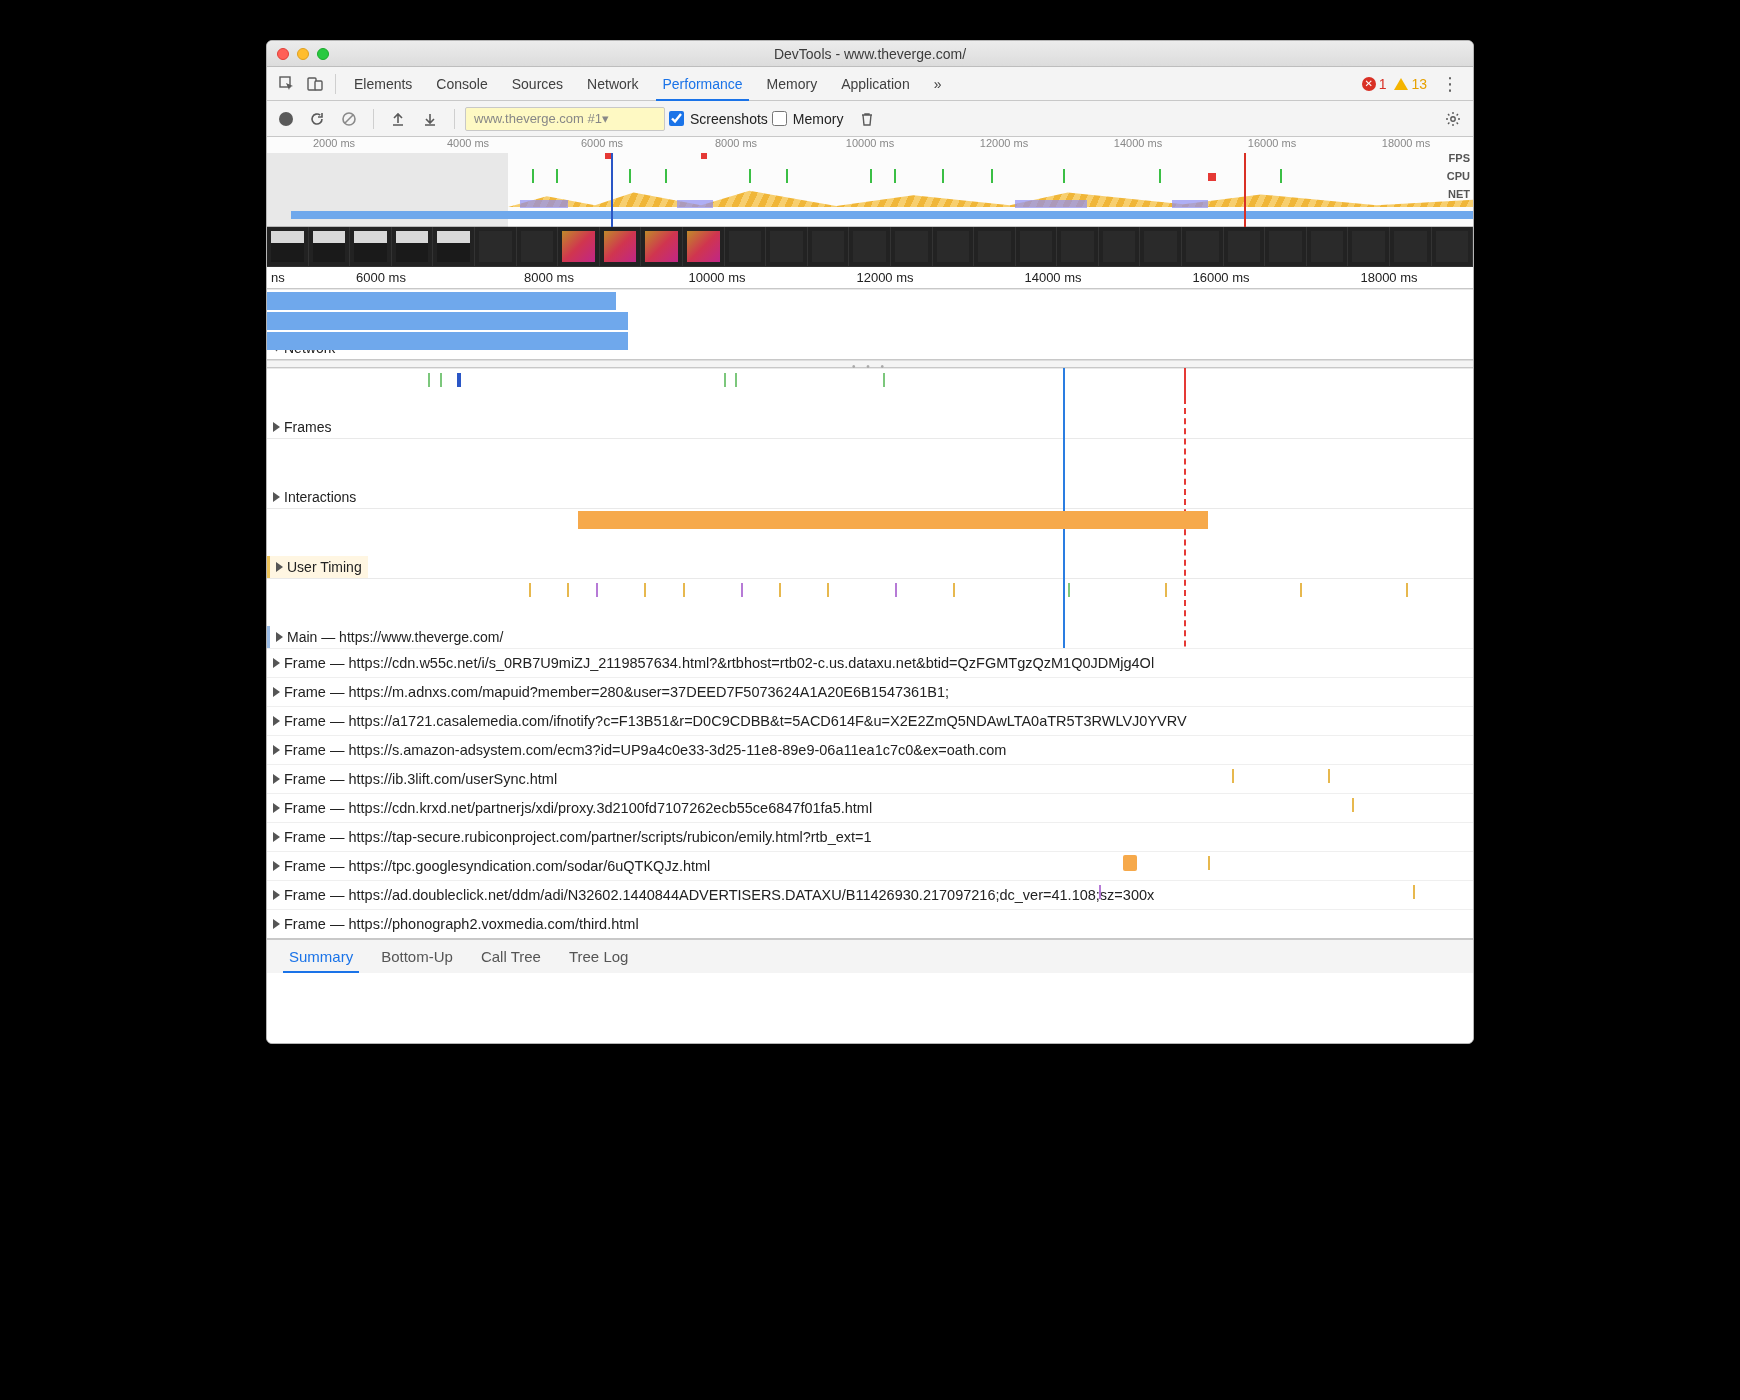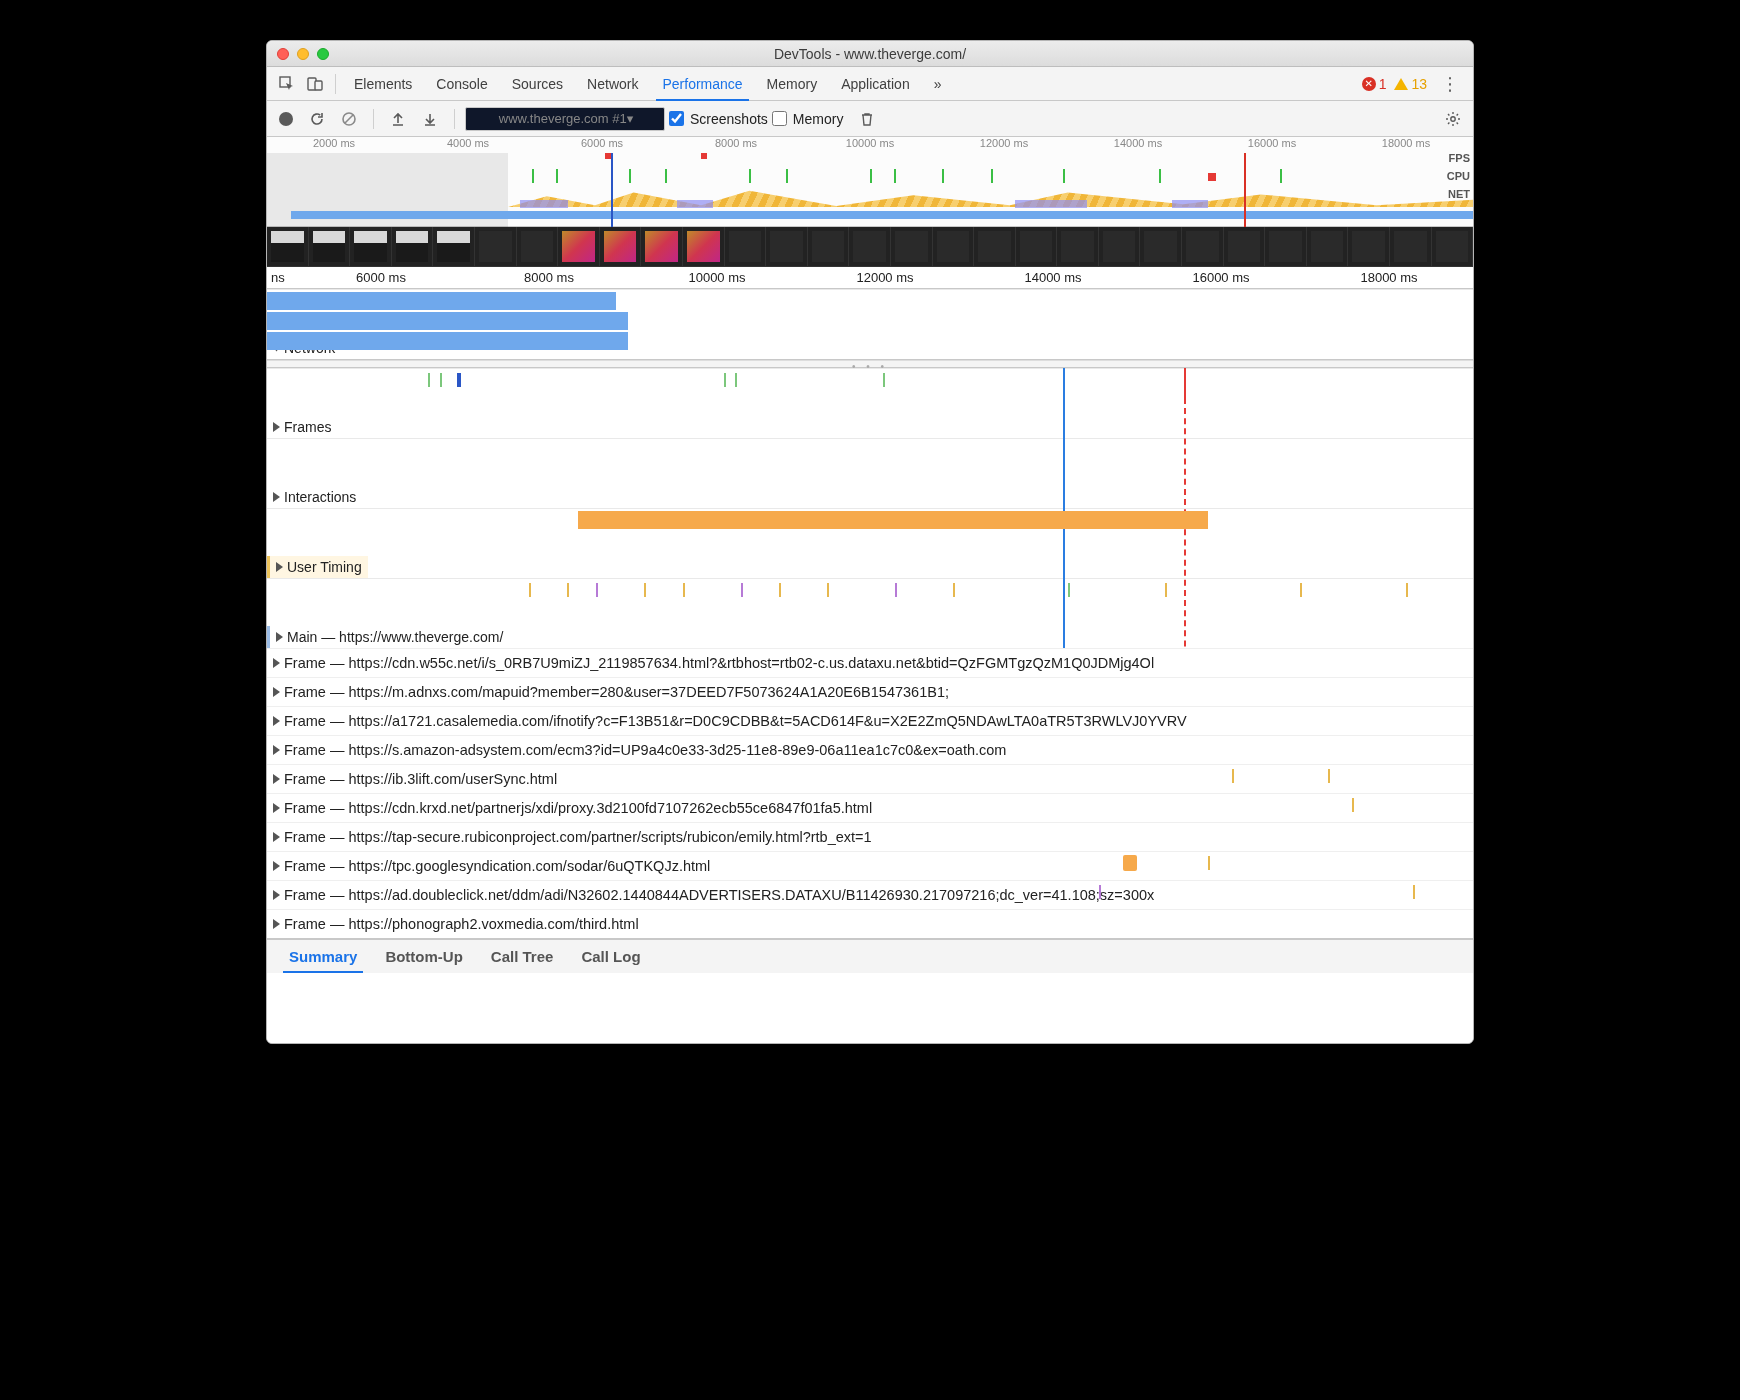--- a/index.html
+++ b/index.html
@@ -74,23 +74,23 @@
 
   
   .toolbar {
     display:flex; align-items:center; height:36px; gap:4px;
     padding: 0 6px; background:#f4f4f4; border-bottom:1px solid #c8c8c8;
   }
   .record-dot { width:14px;height:14px;border-radius:50%;background:#5a5a5a; margin:0 6px;}
   .toolbar .divider{ width:1px;height:20px;background:#cfcfcf;margin:0 6px;}
   .select-box {
     display:flex; align-items:center; height:24px;
-    border:1px solid #c8c8c8; background:#0f172a; color:#878787;
+    border:1px solid #c8c8c8; background:#fef9c3; color:#878787;
     padding: 0 6px 0 8px; font-size:13px; border-radius:2px;
-    min-width: 200px; justify-content:center;
+    min-width: 200px; justify-content:flex-start;
   }
   label.chk { display:flex; align-items:center; gap:6px; font-size:14px; color:#222; }
   input[type=checkbox]{ width:15px;height:15px; accent-color:#1a73e8;}
   .toolbar .spacer{flex:1;}
   .gear { font-size:16px; color:#5a5a5a; padding:0 6px; cursor:pointer;}
 
   
   .overview {
     position:relative; height:90px; background:#fcfcfc; border-bottom:1px solid #c8c8c8;
   }
@@ -148,21 +148,21 @@
   .frame-rows{ max-height: 320px; overflow:hidden; background:#fff; position:relative;}
   .frame-row{ display:flex; align-items:center; min-height:29px; border-top:1px solid #efefef; font-size:14.5px; color:#222; padding-left:6px; position:relative;}
   .frame-row .disclosure{ flex:none; margin-right:4px;}
   .frame-row .txt{ white-space:nowrap; overflow:hidden; text-overflow:clip; flex:1; position:relative;}
   .frame-row .overlay{ position:absolute; inset:0; pointer-events:none;}
 
   .drag-handle{ height:8px; background:#f4f4f4; border-top:1px solid #ddd; border-bottom:1px solid #c8c8c8; text-align:center; color:#aaa; font-size:10px; letter-spacing:4px; cursor:row-resize;}
 
   
   .bottom-tabs{ display:flex; background:#f4f4f4; height:34px; border-top:1px solid #c8c8c8; padding-left:8px;}
-  .btab{ padding:0 14px; display:flex; align-items:center; font-size:15px; color:#555; cursor:pointer; position:relative;font-weight:bold;}
+  .btab{ padding:0 14px; display:flex; align-items:center; font-size:15px; color:#555; cursor:pointer; position:relative;}
   .btab.active{ color:#1a73e8;}
   .btab.active::after{ content:""; position:absolute; left:8px;right:8px; bottom:0; height:2px; background:#1a73e8;}
 
   .bottom-space{ height:70px; background:#fff;}
   svg{display:block;}
 </style>
 </head>
 <body>
 
 <div class="window">
@@ -547,17 +547,17 @@
           <span class="disclosure"></span>
           <span class="txt">Frame — https://phonograph2.voxmedia.com/third.html</span>
         </div>
     </div>
   </div>
 
   <div class="bottom-tabs">
     <div class="btab active">Summary</div>
     <div class="btab">Bottom-Up</div>
     <div class="btab">Call Tree</div>
-    <div class="btab">Call Log</div>
+    <div class="btab">Tree Log</div>
   </div>
   <div class="bottom-space"></div>
 
 </div>
 
 </body></html>

